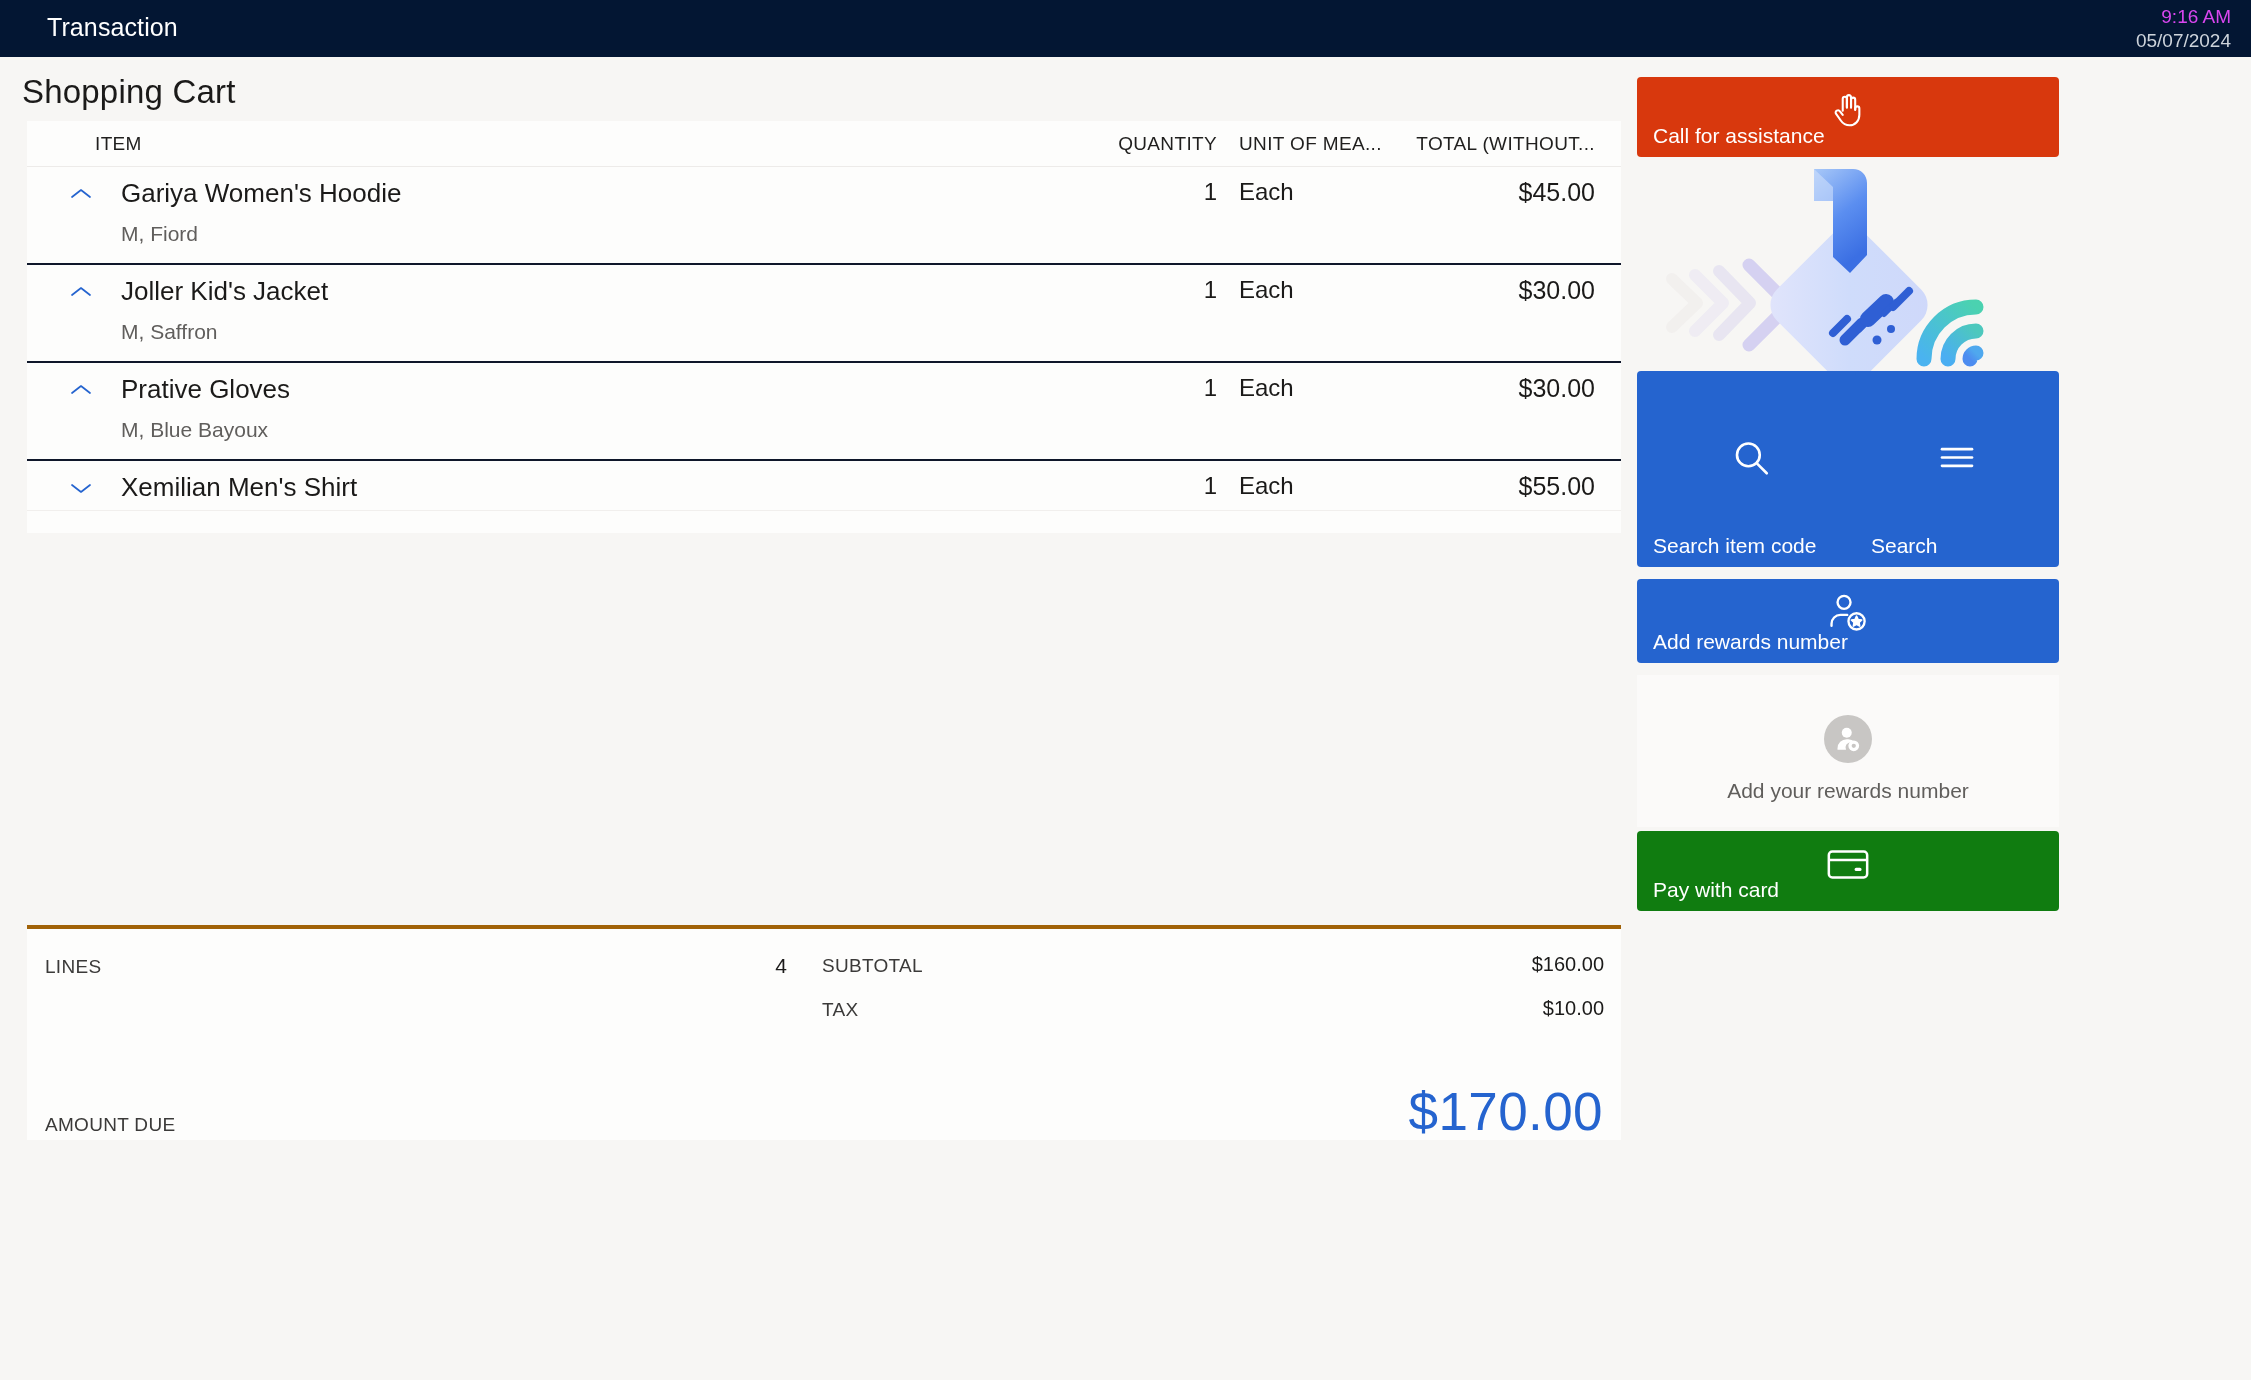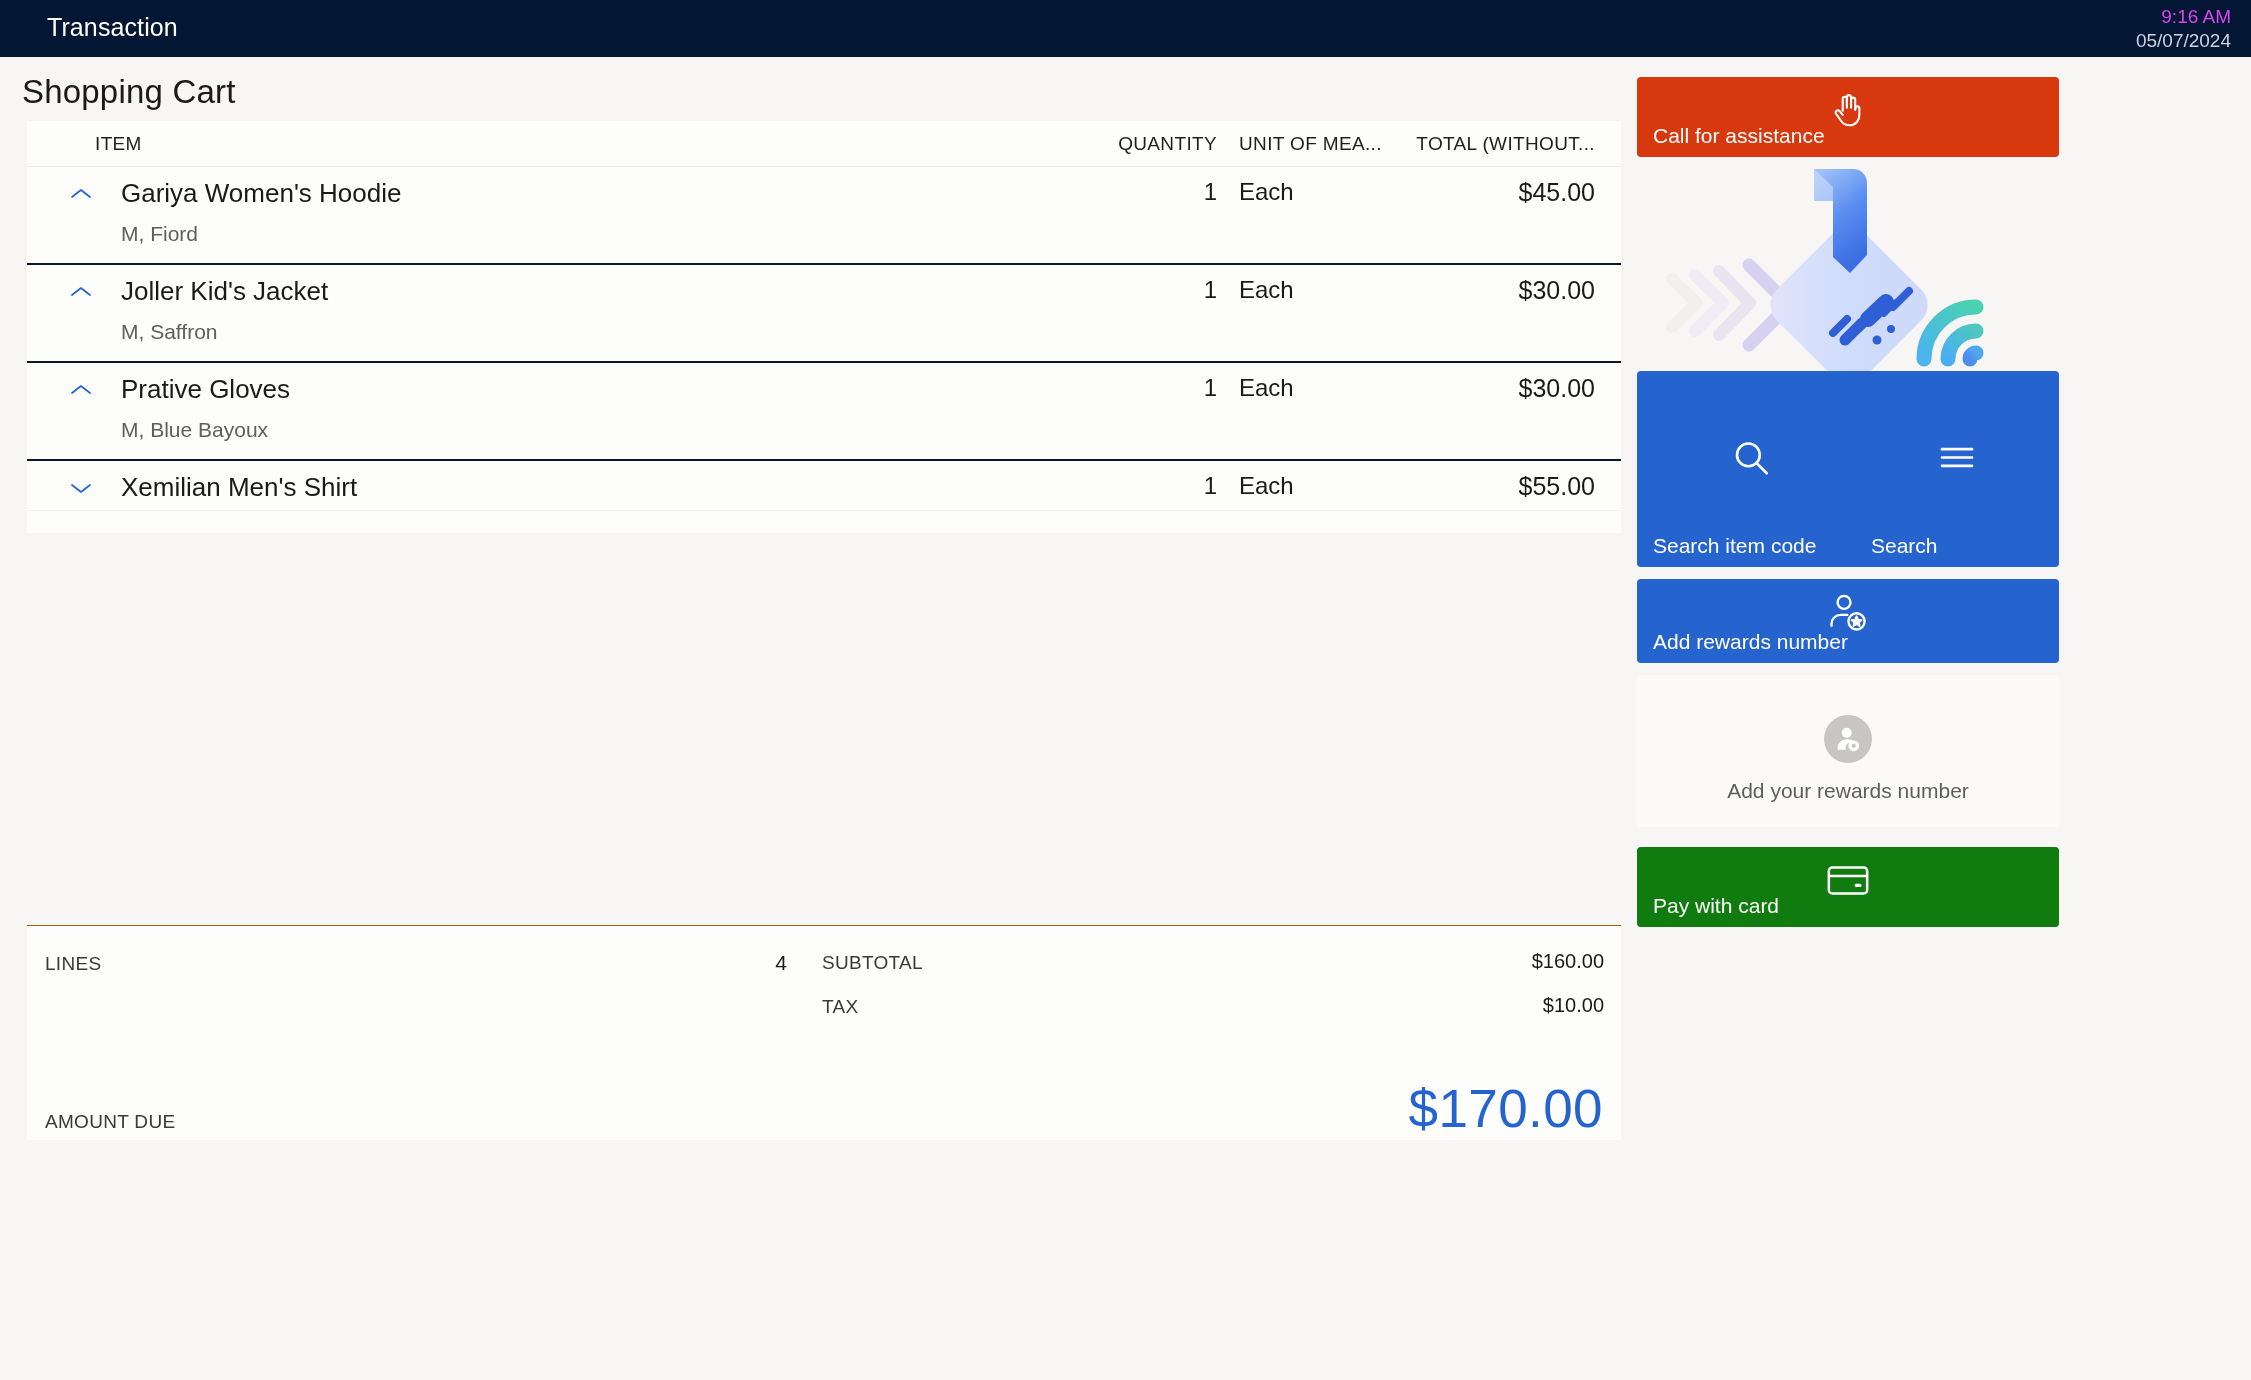--- a/index.html
+++ b/index.html
@@ -135,21 +135,21 @@
     color: #1b1a19;
   }
 
   
   .totals-panel {
     position: absolute;
     left: 27px; top: 925px;
     width: 1594px;
     height: 215px;
     background: #fdfdfc;
-    border-top: 1px solid #a16207;
+    border-top: 4px solid #a16207;
   }
   .lines-label {
     position: absolute;
     left: 18px; top: 27px;
     font-size: 19px;
     color: #3b3a39;
     letter-spacing: .3px;
   }
   .lines-value {
     position: absolute;
@@ -281,21 +281,21 @@
     position: absolute;
     left: 0; right: 0; top: 104px;
     text-align: center;
     font-size: 21px;
     color: #605e5c;
   }
 
   .btn-pay {
     width: 422px; height: 80px;
     background: #107c10;
-    margin-top: 20px;
+    margin-top: 4px;
   }
   .btn-pay .btn-icon { top: 44%; }
 </style>
 </head>
 <body>
 
 <div class="topbar">
   <div class="topbar-title">Transaction</div>
   <div class="topbar-clock">
     <div class="topbar-time">9:16 AM</div>

